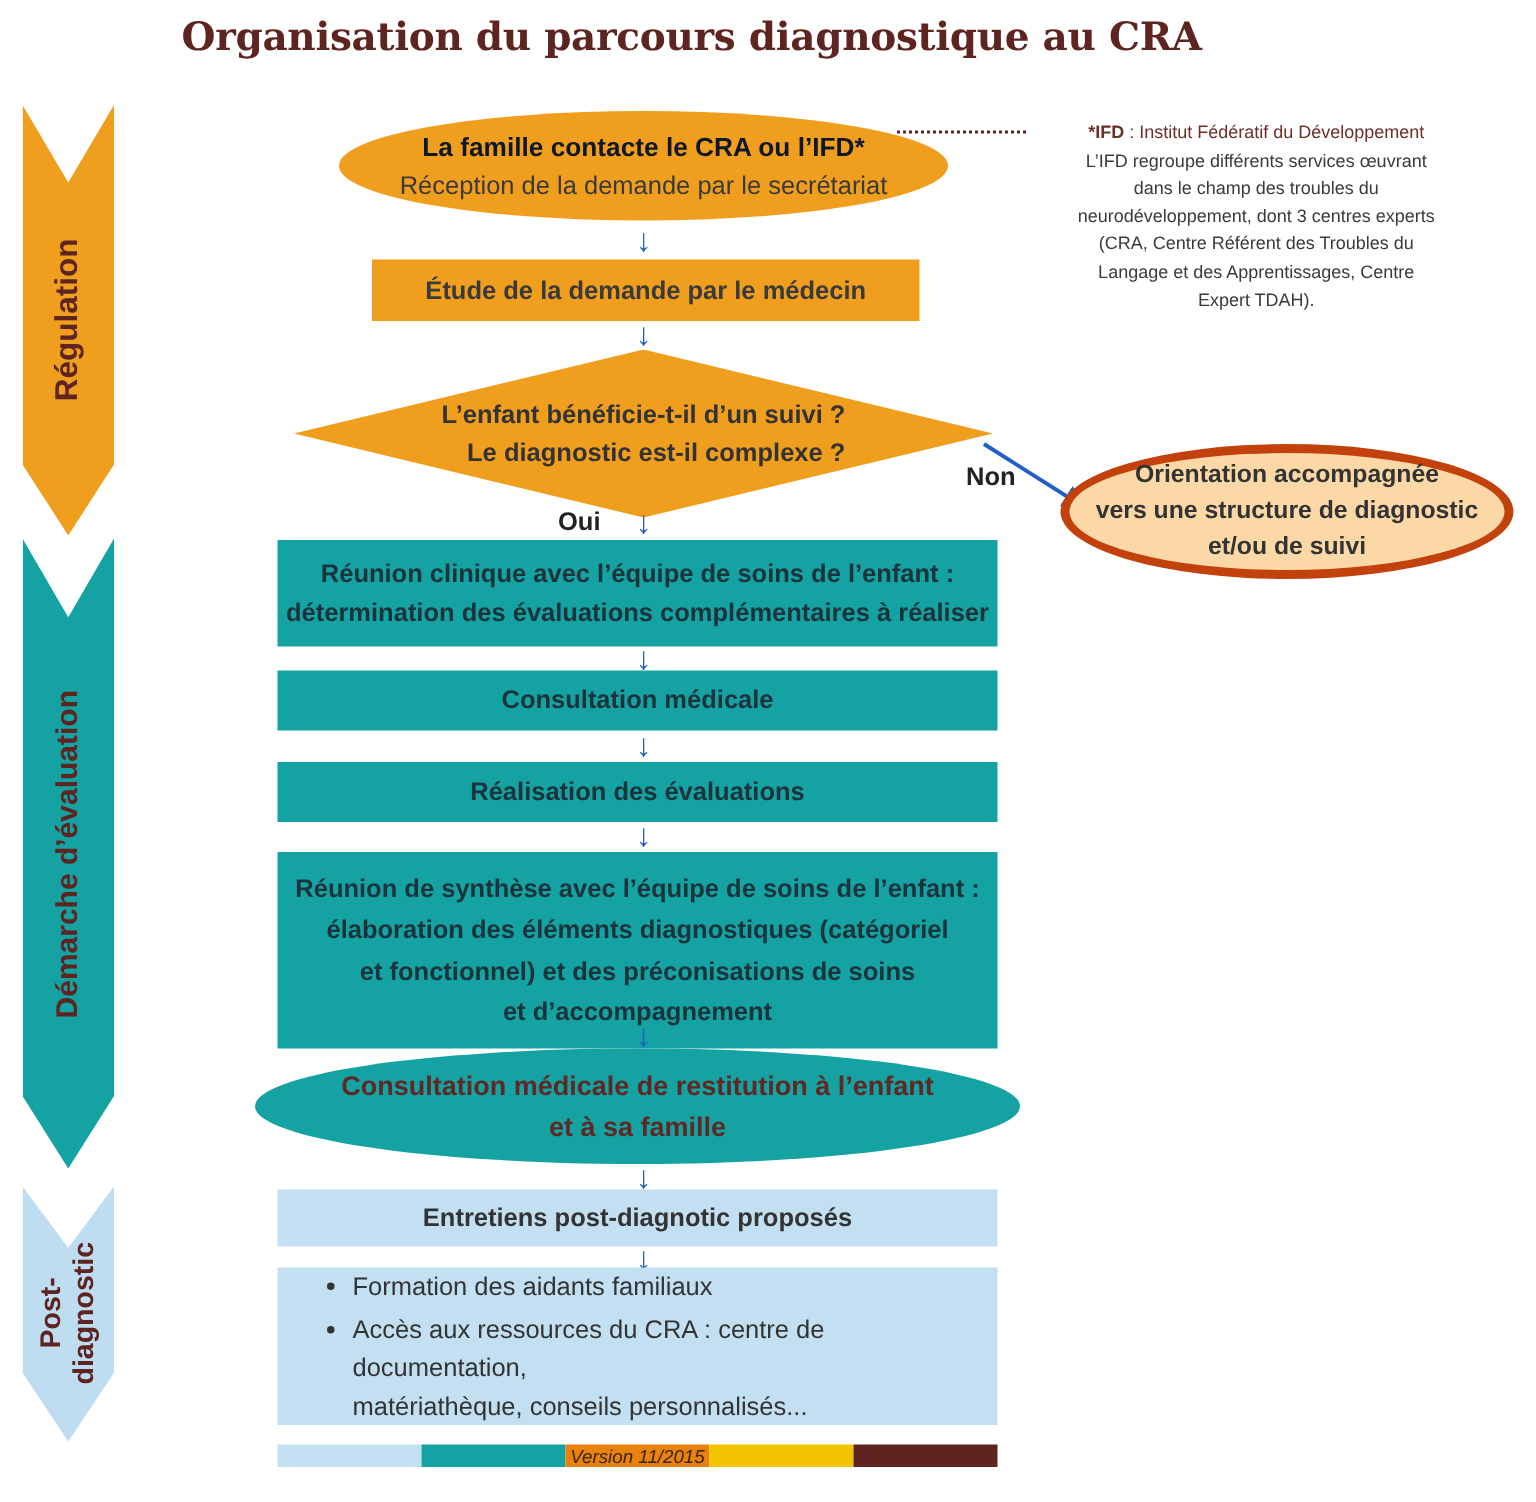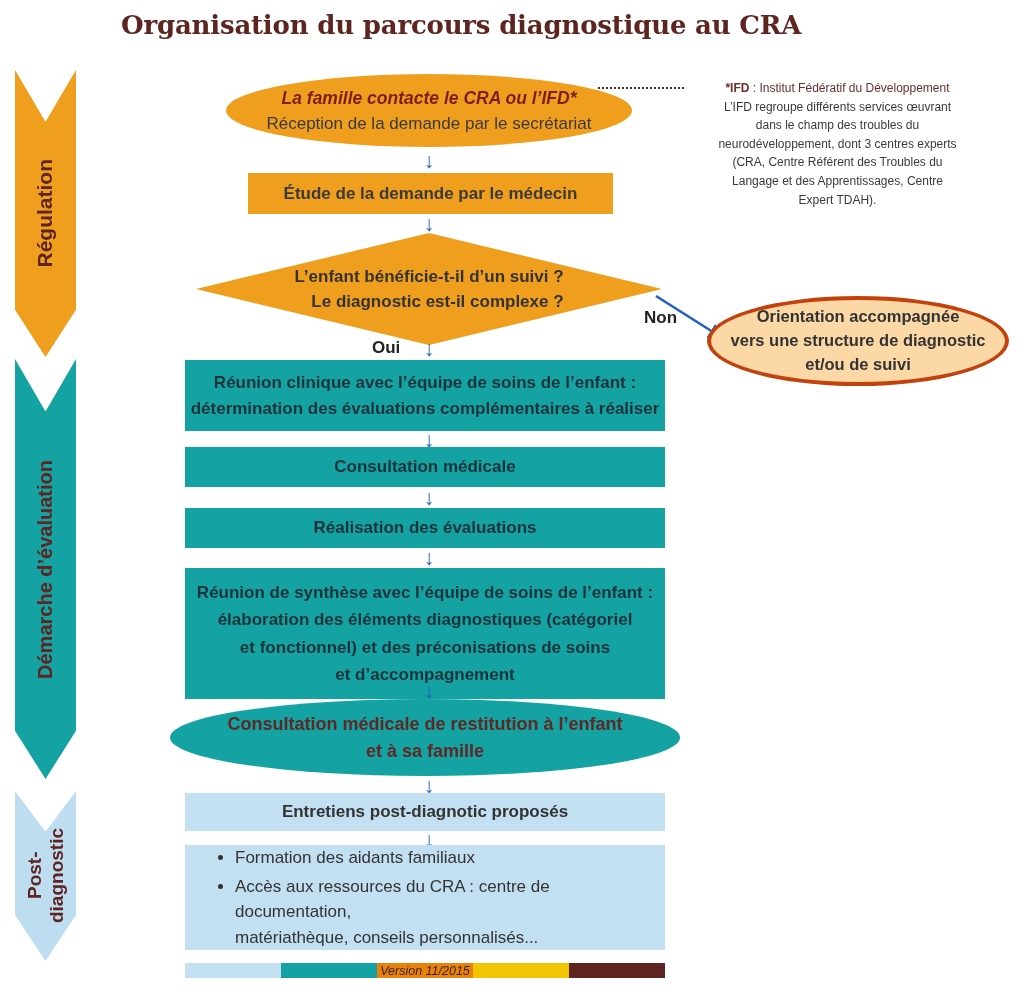--- a/index.html
+++ b/index.html
@@ -40,21 +40,21 @@
   .node{
     position:absolute;display:flex;flex-direction:column;
     align-items:center;justify-content:center;text-align:center;
     font-size:17px;color:#333;line-height:1.5;
   }
   .orange{background:#F09E1E;}
   .teal{background:#14A2A2;color:#1B333A;}
   .lblue{background:#C2E0F2;color:#333;}
 
   .ellipse-contact{left:226px;top:74px;width:406px;height:73px;border-radius:50%;}
-  .ellipse-contact .l1{font-weight:bold;color:#7f1d1d;font-size:17.5px;font-style:italic;}
+  .ellipse-contact .l1{font-weight:bold;color:#0f172a;font-size:17.5px;}
   .ellipse-contact .l2{color:#3A3A3A;}
 
   .box-etude{left:248px;top:173px;width:365px;height:41px;color:#3A3A3A;}
 
   .diamond{left:196px;top:233px;width:466px;height:112px;
     clip-path:polygon(50% 0,100% 50%,50% 100%,0 50%);text-align:right;}
 
   .box-reunion1{left:185px;top:360px;width:480px;height:71px;}
   .box-consult{left:185px;top:447px;width:480px;height:40px;}
   .box-realis{left:185px;top:508px;width:480px;height:40px;}
@@ -88,21 +88,21 @@
 
   
   .ifd{position:absolute;left:655px;top:79px;width:365px;text-align:center;
     font-size:12px;line-height:1.55;}
   .ifd .head{color:#6B2E28;}
   .ifd .head b{font-weight:bold;}
   .ifd .body{color:#3A3A3A;white-space:pre-line;}
 
   
   .ellipse-orient{left:707px;top:296px;width:302px;height:90px;border-radius:50%;
-    background:#FBD8A5;border:4px solid #c2410c;font-size:16.5px;color:#333;
+    background:#FBD8A5;border:6px solid #c2410c;font-size:16.5px;color:#333;
     line-height:1.45;box-sizing:border-box;}
 
   
   .bar{position:absolute;left:185px;top:963px;width:480px;height:15px;display:flex;}
   .seg{flex:1;}
   .seg-1{background:#C2E0F2;} .seg-2{background:#14A2A2;}
   .seg-3{background:#E8820C;display:flex;align-items:center;justify-content:center;}
   .seg-4{background:#F2C500;} .seg-5{background:#5E2420;}
   .version{font-style:italic;font-size:12.5px;color:#3C2415;white-space:nowrap;}
 </style>

